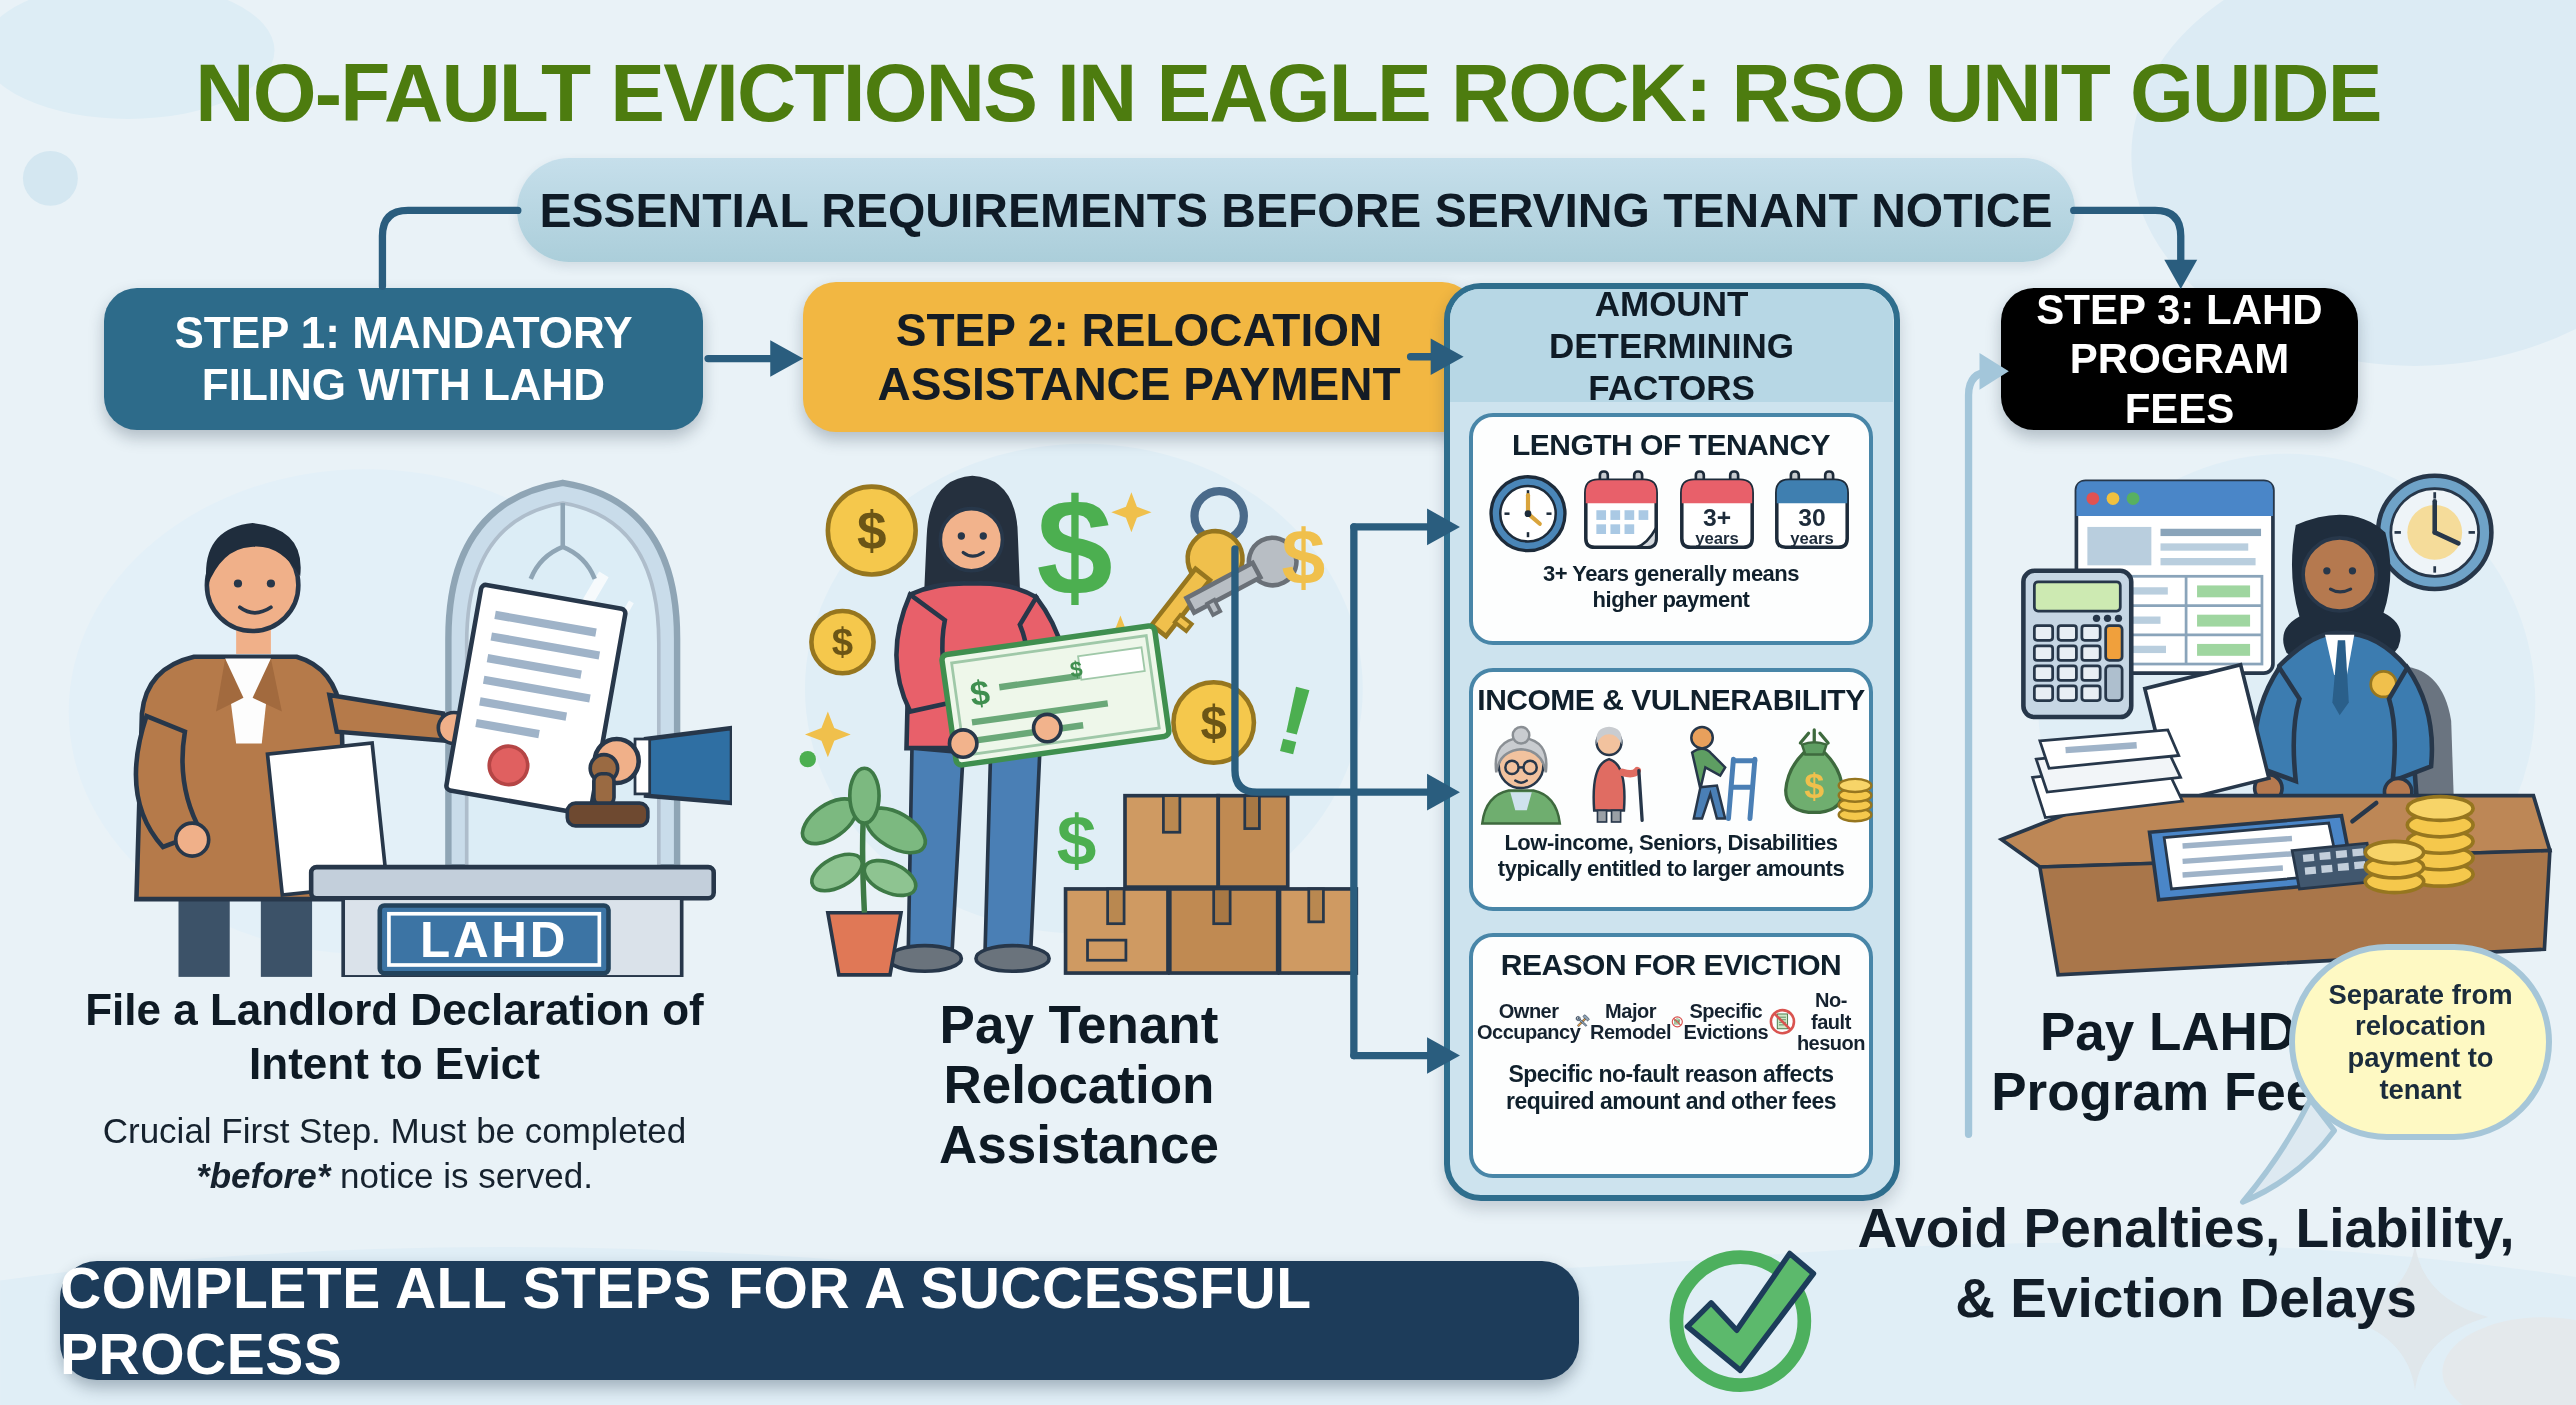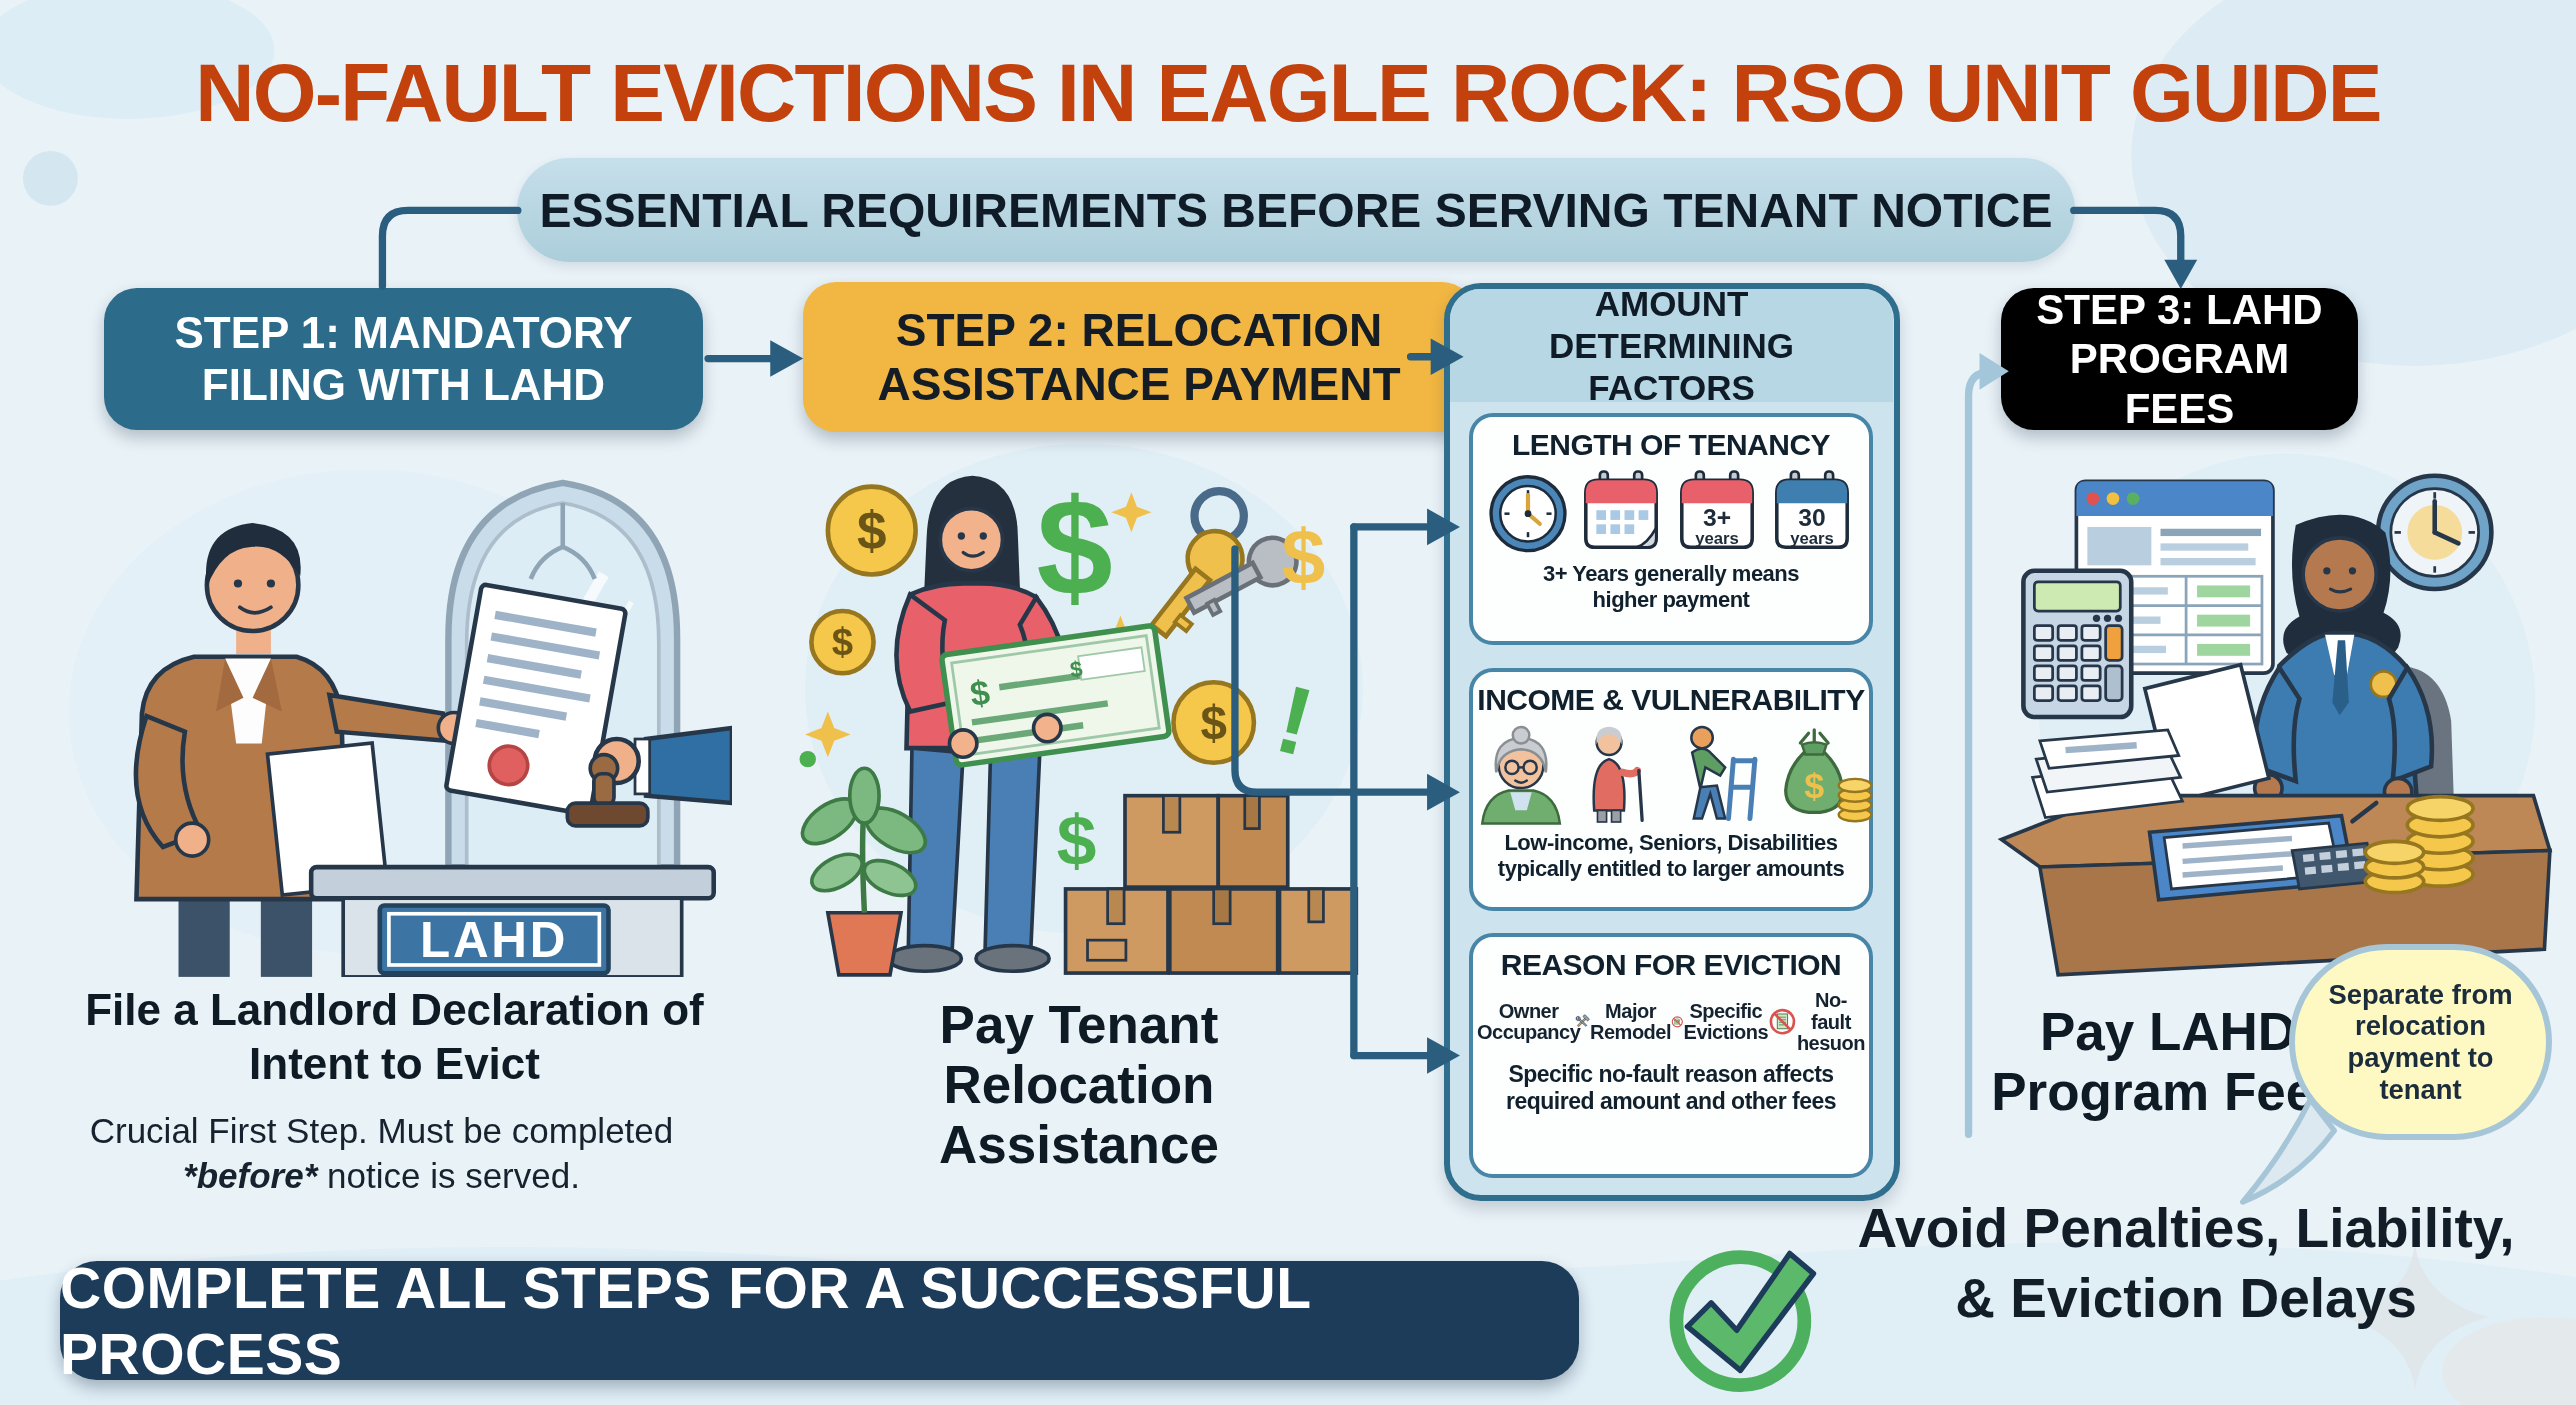--- a/index.html
+++ b/index.html
@@ -1,21 +1,21 @@
 <!DOCTYPE html>
 <html style="font-size:14.6px"><head>
 <meta charset="utf-8">
 <style>
   html,body{margin:0;padding:0;background:#cfd8de;}
   #canvas{position:relative;width:2576px;height:1405px;background:#e9f2f7;overflow:hidden;
           font-family:"Liberation Sans",sans-serif;color:#15222f;}
   .abs{position:absolute;}
   .deco{position:absolute;pointer-events:none;}
   .title{top:46px;left:0;width:2576px;text-align:center;font-size:82px;font-weight:bold;
-         letter-spacing:-1.8px;color:#c2410c;}
+         letter-spacing:-1.8px;color:#4d7c0f;}
   .banner{left:517px;top:158px;width:1558px;height:104px;border-radius:52px;
           background:linear-gradient(#c6dfeb,#abceda);display:flex;align-items:center;justify-content:center;
           font-size:48px;font-weight:bold;color:#0f1b26;box-shadow:0 4.6px 11px rgba(30,60,80,.12);}
   .stepbox{border-radius:33px;display:flex;align-items:center;justify-content:center;text-align:center;
            font-weight:bold;box-shadow:0 7.3px 14.6px rgba(20,40,60,.25);line-height:1.18;}
   .s1{left:104px;top:288px;width:599px;height:142px;background:#2d6b8a;color:#fff;font-size:44px;padding:0 37px;box-sizing:border-box;}
   .s2{left:803px;top:282px;width:672px;height:150px;background:#f2b742;color:#141c25;font-size:46px;padding:0 36px;box-sizing:border-box;}
   .s3{left:2001px;top:288px;width:357px;height:142px;background:#000000;color:#fff;font-size:42px;padding:0 27.4px;box-sizing:border-box;}
   .panel{left:1444px;top:283px;width:456px;height:918px;background:#cde3ee;border:6.4px solid #2f6e8d;
          border-radius:37px;box-sizing:border-box;box-shadow:0 7.3px 14.6px rgba(20,40,60,.18);}
@@ -24,21 +24,21 @@
          color:#0f1b26;line-height:1.2;padding:0 27.4px;box-sizing:border-box;}
   .card{background:#fdfefe;border:4.6px solid #4886a8;border-radius:24px;box-sizing:border-box;
         display:flex;flex-direction:column;align-items:center;text-align:center;}
   .card-title{font-size:30px;font-weight:bold;color:#10202c;margin-top:11px;letter-spacing:-0.5px;}
   .icon-row{display:flex;align-items:flex-end;justify-content:center;gap:7.3px;margin-top:5.5px;}
   .card-caption{font-size:22px;font-weight:bold;color:#10202c;line-height:1.18;margin-top:5.5px;
         letter-spacing:-0.5px;padding:0 5.5px;}
   .reason-item{display:flex;flex-direction:row;align-items:center;width:97px;}
   .reason-label{font-size:20px;font-weight:bold;line-height:1.08;margin-top:1.8px;letter-spacing:-0.5px;}
   .cap1{left:65px;top:983px;width:659px;text-align:center;font-size:44px;font-weight:bold;line-height:1.22;color:#0e1a24;}
-  .note1{left:52px;top:1109px;width:659px;text-align:center;font-size:35px;line-height:1.28;color:#16222e;}
+  .note1{left:65px;top:1109px;width:659px;text-align:center;font-size:35px;line-height:1.28;color:#16222e;}
   .note1 .em{font-weight:bold;font-style:italic;}
   .cap2{left:823px;top:995px;width:512px;text-align:center;font-size:53px;font-weight:bold;line-height:1.13;color:#0e1a24;}
   .cap3{left:1985px;top:1002px;width:366px;text-align:center;font-size:53px;font-weight:bold;line-height:1.13;color:#0e1a24;}
   .bubble{left:2289px;top:944px;width:263px;height:196px;background:#fef9c3;border:6.4px solid #a6c6d8;
           border-radius:128px;display:flex;align-items:center;justify-content:center;text-align:center;
           font-size:27.4px;font-weight:bold;color:#1b2c3c;line-height:1.15;padding:11px 24px;box-sizing:border-box;}
   .bottom-banner{left:60px;top:1261px;width:1519px;height:119px;background:#1d3c5a;border-radius:37px;
           display:flex;align-items:center;justify-content:center;font-size:57px;font-weight:bold;color:#fff;
           letter-spacing:0.5px;box-shadow:0 7.3px 14.6px rgba(20,40,60,.3);}
   .highlight{left:1811px;top:1193px;width:750px;text-align:center;font-size:55px;font-weight:bold;

